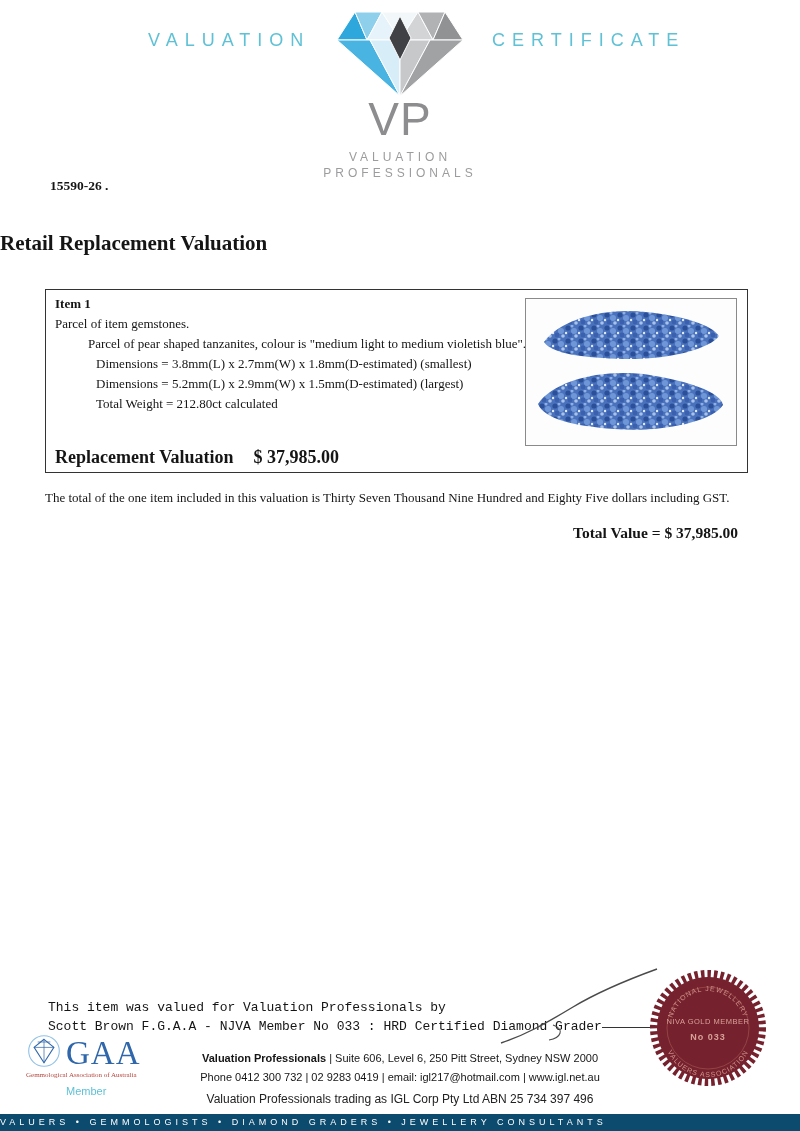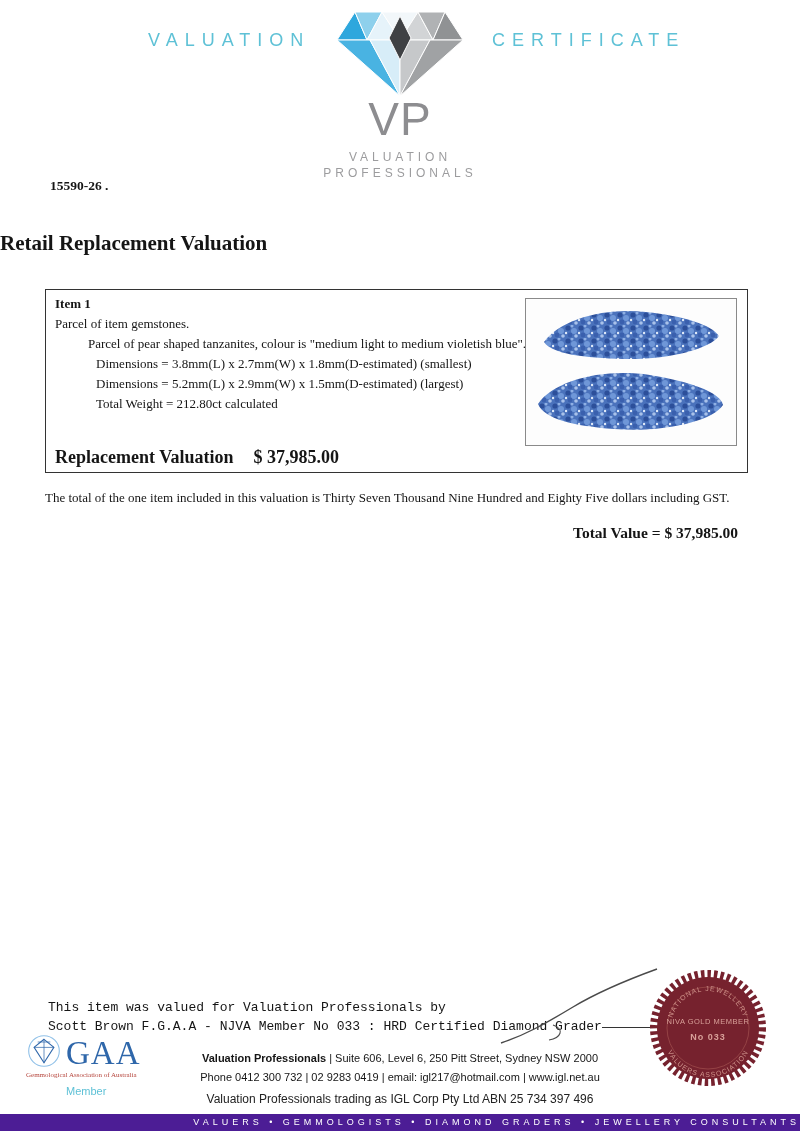--- a/index.html
+++ b/index.html
@@ -62,23 +62,23 @@
   .gaa-row { display:flex; align-items:center; gap:4px; }
   .gaa-acronym { font-family:"Liberation Serif", serif; font-size:33px; color:#2f67aa; letter-spacing:1px; }
   .gaa-subtitle { font-size:7px; color:#b5453c; margin-top:-2px; }
   .gaa-member { font-family:"Liberation Sans", sans-serif; font-size:11px; color:#5ec1d6; margin:6px 0 0 40px; }
 
   .addr { width:470px; text-align:center; font-family:"Liberation Sans", sans-serif; font-size:11px; line-height:17px; }
   .addr .bold { font-weight:bold; }
   .trading { width:470px; text-align:center; font-family:"Liberation Sans", sans-serif; font-size:12px; color:#222; }
 
   .bottom-bar {
-    left:0; bottom:0; width:800px; height:17px; background:#4c1d95;
+    left:0; bottom:0; width:800px; height:17px; background:#0c4a6e;
     color:#ffffff; font-family:"Liberation Sans", sans-serif;
-    font-size:9px; letter-spacing:4px; text-align:right; line-height:17px;
+    font-size:9px; letter-spacing:4px; text-align:left; line-height:17px;
   }
 </style>
 </head>
 <body>
 
 <div class="page">
 
   <div class="abs hdr-word" style="left:148px; top:30px;">VALUATION</div>
   <div class="abs hdr-word" style="left:492px; top:30px;">CERTIFICATE</div>
 

